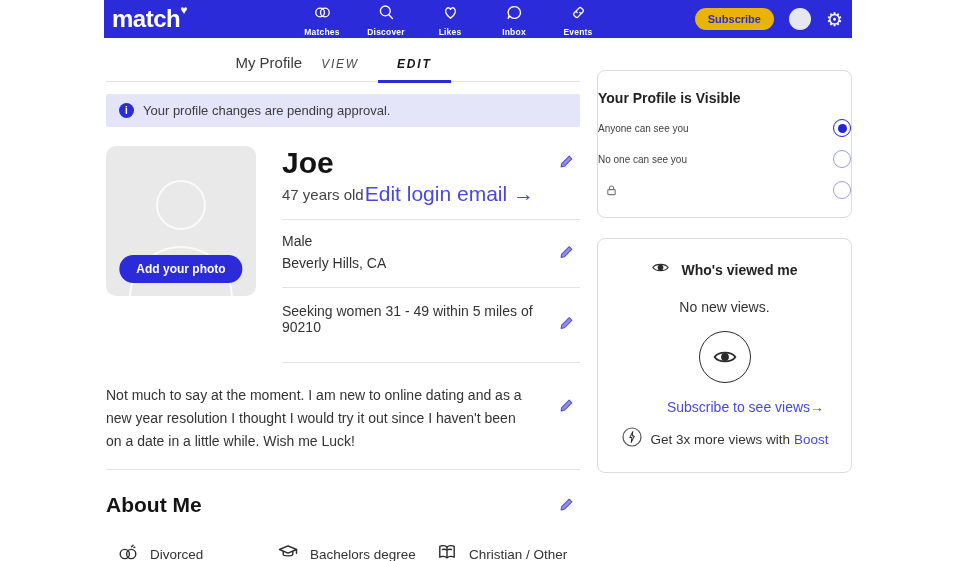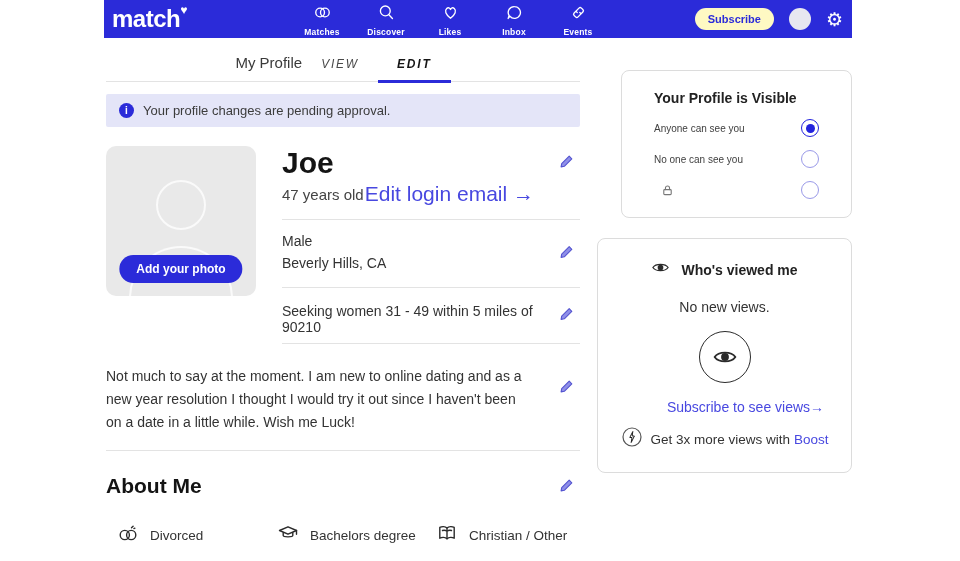--- a/index.html
+++ b/index.html
@@ -19,21 +19,21 @@
     position:absolute;left:104px;top:0;width:748px;height:38px;
     background:var(--blue);display:flex;align-items:center;
   }
   .logo{margin-left:8px;color:#fff;font-size:24px;font-weight:bold;letter-spacing:-0.5px;line-height:1;}
   .logo .heart{font-size:12px;vertical-align:top;position:relative;top:-3px;left:0;}
   .nav{position:absolute;left:193px;top:3px;display:flex;}
   .nav-item{width:50px;margin-right:14px;display:flex;flex-direction:column;align-items:center;color:#fff;cursor:pointer;}
   .nav-item svg{width:19px;height:19px;}
   .nav-label{font-size:8.5px;font-weight:bold;margin-top:1px;letter-spacing:0.2px;}
   .top-right{position:absolute;right:9px;top:0;height:38px;display:flex;align-items:center;}
-  .subscribe-btn{background:#fef9c3;color:var(--blue);font-size:11px;font-weight:bold;
+  .subscribe-btn{background:#eab308;color:var(--blue);font-size:11px;font-weight:bold;
     padding:5px 13px;border-radius:13px;border:none;cursor:pointer;font-family:inherit;}
   .avatar{width:22px;height:22px;border-radius:50%;background:#e7e7f0;margin:0 15px;}
   .gear{color:#fff;font-size:19px;line-height:1;cursor:pointer;}
   
   .content{position:absolute;left:106px;top:38px;width:746px;display:flex;align-items:flex-start;}
   .main{width:474px;}
   .aside{width:255px;margin-left:17px;}
   
   .page-header{height:44px;border-bottom:1px solid var(--border);display:flex;align-items:flex-end;justify-content:center;}
   .page-title{font-size:15px;color:#3a3a3a;padding-bottom:10px;}
@@ -59,36 +59,36 @@
   .profile-right{flex:1;margin-left:26px;min-width:0;}
   .pblock{position:relative;border-bottom:1px solid var(--border);padding-right:46px;}
   .pencil-btn{position:absolute;right:6px;cursor:pointer;background:none;border:none;padding:0;}
   .pencil-btn svg{width:16px;height:16px;}
   .name-block{padding-bottom:13px;}
   .profile-name{font-size:30px;font-weight:bold;color:#141414;margin:0 0 3px;line-height:1.1;}
   .age-row{display:flex;justify-content:space-between;align-items:center;}
   .age-text{font-size:15px;color:#444;}
   .edit-email-link{font-size:21px;color:var(--link);text-decoration:none;cursor:pointer;white-space:nowrap;}
   .info-block{padding-top:11px;padding-bottom:13px;font-size:14px;line-height:1.55;color:#333;}
-  .seek-block{padding-top:15px;padding-bottom:8px;font-size:14px;color:#333;}
+  .seek-block{padding-top:15px;padding-bottom:27px;font-size:14px;color:#333;}
   
   .bio{margin-top:21px;position:relative;padding-right:46px;}
   .bio-text{font-size:14px;line-height:1.62;color:#333;margin:0;}
   .divider{border-bottom:1px solid var(--border);}
   .bio-divider{margin-top:17px;}
   
   .about-header{margin-top:23px;position:relative;padding-right:46px;}
   .about-title{font-size:21px;font-weight:bold;color:#141414;margin:0;}
   .about-grid{margin-top:25px;padding-left:12px;display:grid;grid-template-columns:160px 159px auto;row-gap:13px;}
   .about-item{display:flex;align-items:center;min-height:22px;}
   .about-item svg{width:20px;height:20px;flex-shrink:0;}
   .about-label{font-size:13.5px;color:#333;margin-left:12px;}
   
   .card{border:1px solid #dcdcdc;border-radius:8px;background:#fff;}
-  .vis-card{margin-top:32px;padding:19px 32px 18px;margin-left:24px;}
+  .vis-card{margin-top:32px;padding:19px 0 18px;}
   .vis-title{font-size:14px;font-weight:bold;color:#222;margin:0 0 3px;}
   .vis-option{display:flex;justify-content:space-between;align-items:center;margin-top:13px;cursor:pointer;}
   .vis-label{font-size:10px;color:#404040;display:flex;align-items:center;}
   .lock-icon{margin-left:7px;display:inline-flex;}
   .radio{width:18px;height:18px;border-radius:50%;border:1.5px solid #9a9ae8;display:flex;align-items:center;justify-content:center;flex-shrink:0;}
   .radio.selected{border-color:#2323dd;}
   .radio.selected::after{content:"";width:9px;height:9px;border-radius:50%;background:#2323dd;}
   .views-card{margin-top:20px;padding:19px 16px 20px;text-align:center;}
   .views-header{display:inline-flex;align-items:center;}
   .views-title{font-size:14px;font-weight:bold;color:#222;margin-left:11px;}

